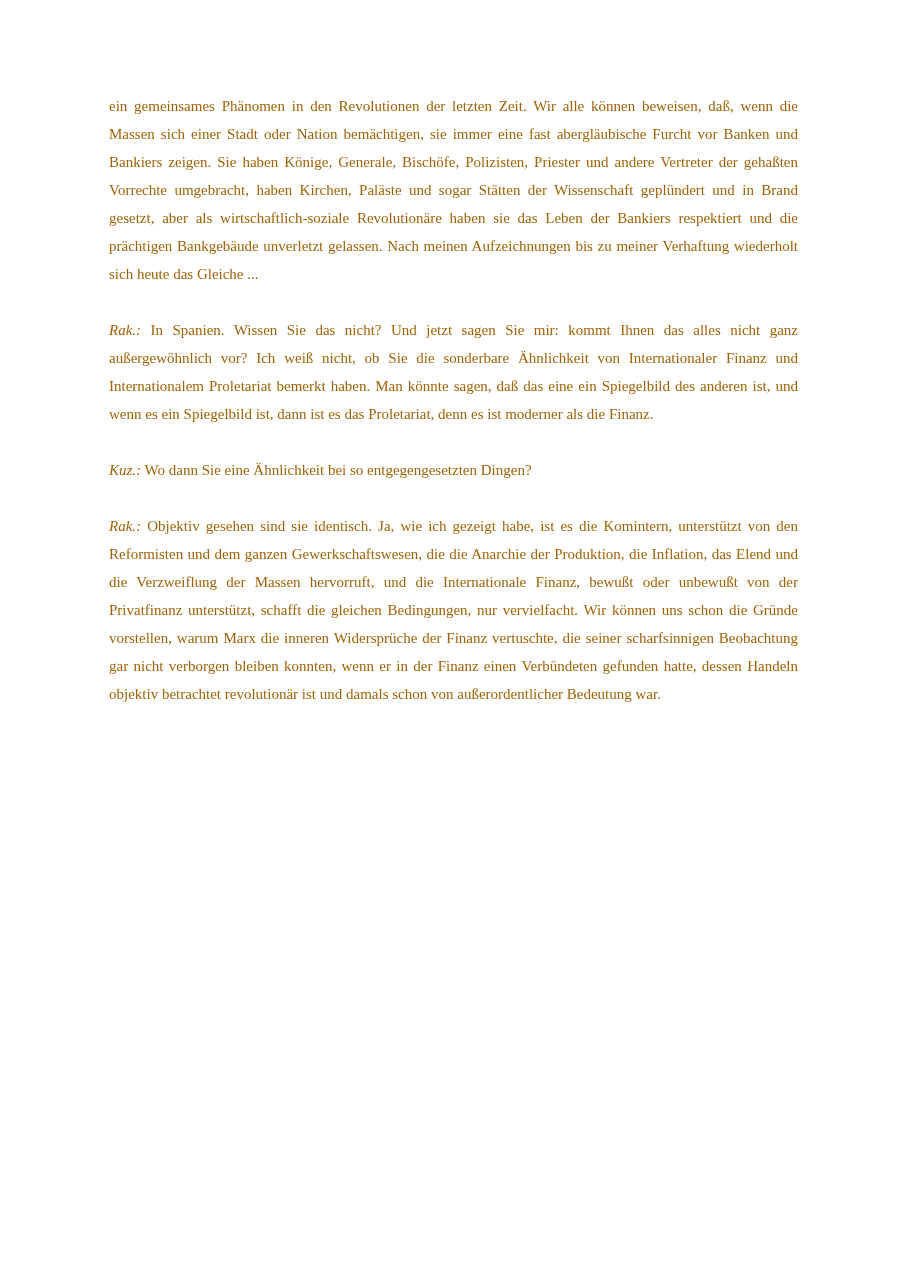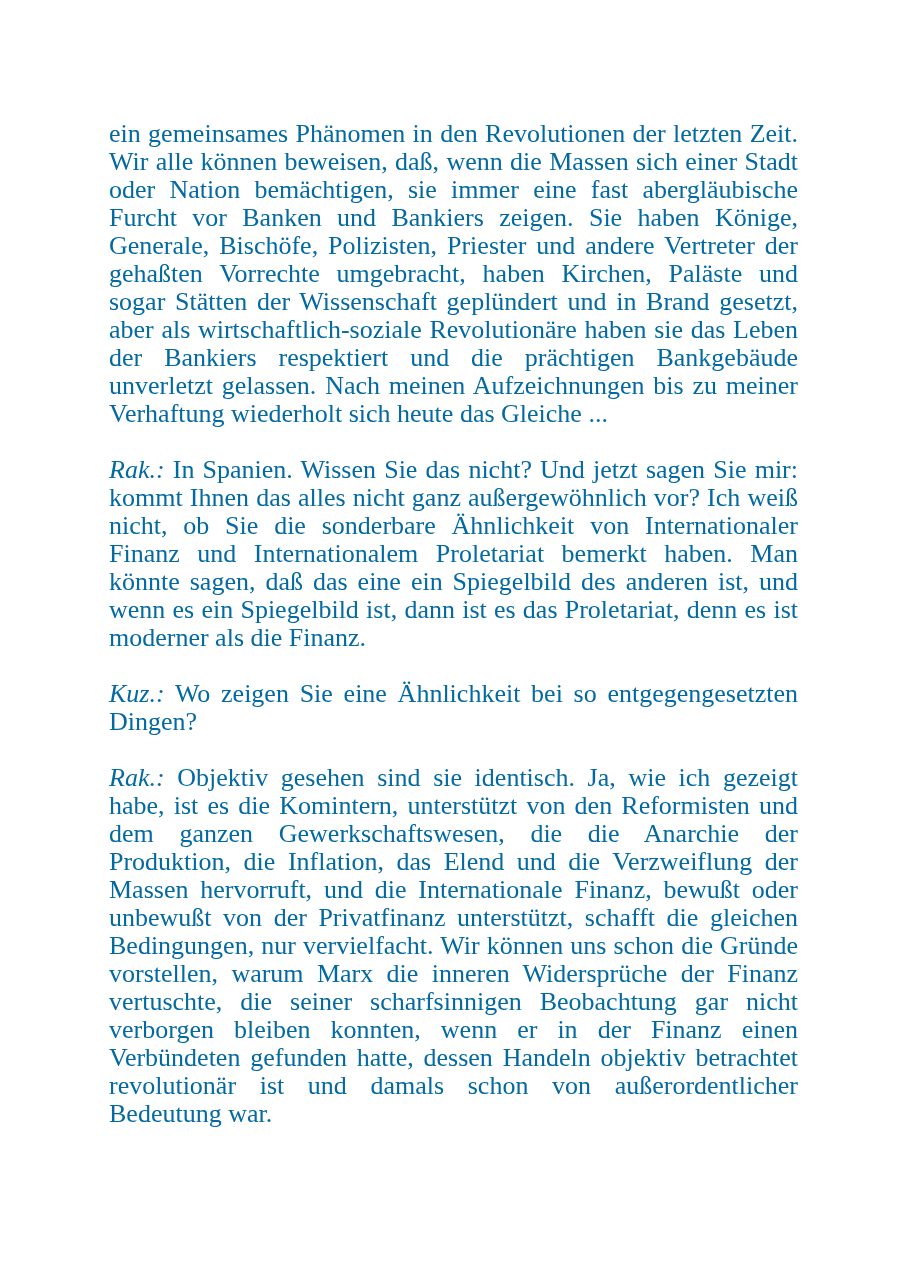--- a/index.html
+++ b/index.html
@@ -9,26 +9,26 @@
     }
     body {
       width: 906px;
       height: 1280px;
       position: relative;
       overflow: hidden;
     }
     .page {
       position: absolute;
       left: 109px;
-      top: 120px;
+      top: 92px;
       width: 689px;
       font-family: "Liberation Serif", serif;
-      font-size: 26px;
+      font-size: 15px;
       line-height: 28px;
-      color: #0369a1;
+      color: #a16207;
     }
     .para {
       margin: 0 0 28px 0;
       text-align: justify;
       text-align-last: left;
     }
     .speaker {
       font-style: italic;
     }
   </style>
@@ -39,19 +39,19 @@
   <p class="para">
     <span>ein gemeinsames Phänomen in den Revolutionen der letzten Zeit. Wir alle können beweisen, daß, wenn die Massen sich einer Stadt oder Nation bemächtigen, sie immer eine fast abergläubische Furcht vor Banken und Bankiers zeigen. Sie haben Könige, Generale, Bischöfe, Polizisten, Priester und andere Vertreter der gehaßten Vorrechte umgebracht, haben Kirchen, Paläste und sogar Stätten der Wissenschaft geplündert und in Brand gesetzt, aber als wirtschaftlich-soziale Revolutionäre haben sie das Leben der Bankiers respektiert und die prächtigen Bankgebäude unverletzt gelassen. Nach meinen Aufzeichnungen bis zu meiner Verhaftung wiederholt sich heute das Gleiche ...</span>
   </p>
 
 
   <p class="para">
     <span class="speaker">Rak.:</span><span> In Spanien. Wissen Sie das nicht? Und jetzt sagen Sie mir: kommt Ihnen das alles nicht ganz außergewöhnlich vor? Ich weiß nicht, ob Sie die sonderbare Ähnlichkeit von Internationaler Finanz und Internationalem Proletariat bemerkt haben. Man könnte sagen, daß das eine ein Spiegelbild des anderen ist, und wenn es ein Spiegelbild ist, dann ist es das Proletariat, denn es ist moderner als die Finanz.</span>
   </p>
 
   <p class="para">
-    <span class="speaker">Kuz.:</span><span> Wo zeigen Sie eine Ähnlichkeit bei so entgegengesetzten Dingen?</span>
+    <span class="speaker">Kuz.:</span><span> Wo dann Sie eine Ähnlichkeit bei so entgegengesetzten Dingen?</span>
   </p>
 
   <p class="para">
     <span class="speaker">Rak.:</span><span> Objektiv gesehen sind sie identisch. Ja, wie ich gezeigt habe, ist es die Komintern, unterstützt von den Reformisten und dem ganzen Gewerkschaftswesen, die die Anarchie der Produktion, die Inflation, das Elend und die Verzweiflung der Massen hervorruft, und die Internationale Finanz, bewußt oder unbewußt von der Privatfinanz unterstützt, schafft die gleichen Bedingungen, nur vervielfacht. Wir können uns schon die Gründe vorstellen, warum Marx die inneren Widersprüche der Finanz vertuschte, die seiner scharfsinnigen Beobachtung gar nicht verborgen bleiben konnten, wenn er in der Finanz einen Verbündeten gefunden hatte, dessen Handeln objektiv betrachtet revolutionär ist und damals schon von außerordentlicher Bedeutung war.</span>
   </p>
 </div>
 
 </body></html>

